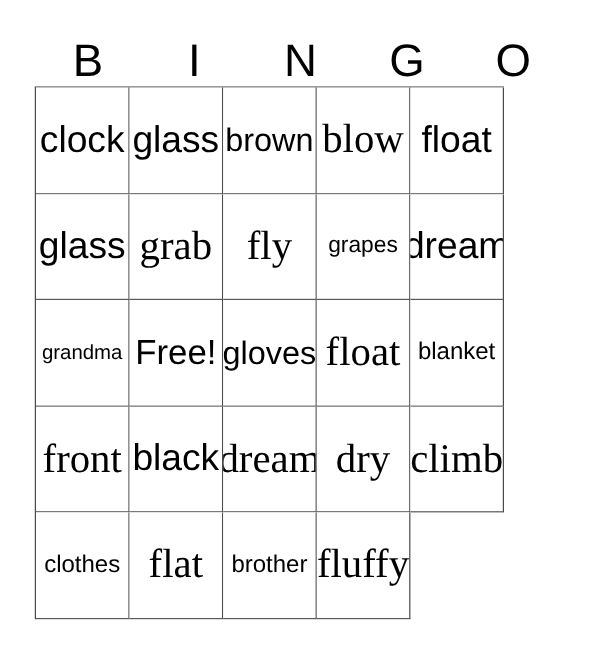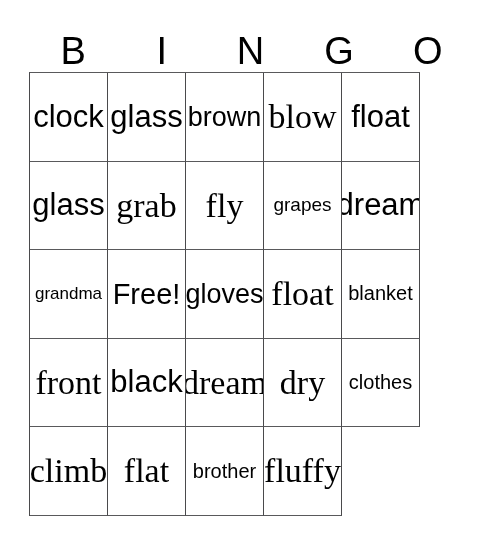--- a/index.html
+++ b/index.html
@@ -151,24 +151,24 @@
         <span class="cell-text t-large">black</span>
       </div>
     <div class="cell">
         <span class="cell-text t-xlarge">dream</span>
       </div>
     <div class="cell">
         <span class="cell-text t-xlarge">dry</span>
       </div>
 
     <div class="cell">
-        <span class="cell-text t-xsmall">clothes</span>
+        <span class="cell-text t-xlarge">climb</span>
       </div>
     <div class="cell">
-        <span class="cell-text t-xlarge">climb</span>
+        <span class="cell-text t-xsmall">clothes</span>
       </div>
     <div class="cell">
         <span class="cell-text t-xlarge">flat</span>
       </div>
     <div class="cell">
         <span class="cell-text t-xsmall">brother</span>
       </div>
     <div class="cell">
         <span class="cell-text t-xlarge">fluffy</span>
       </div>

